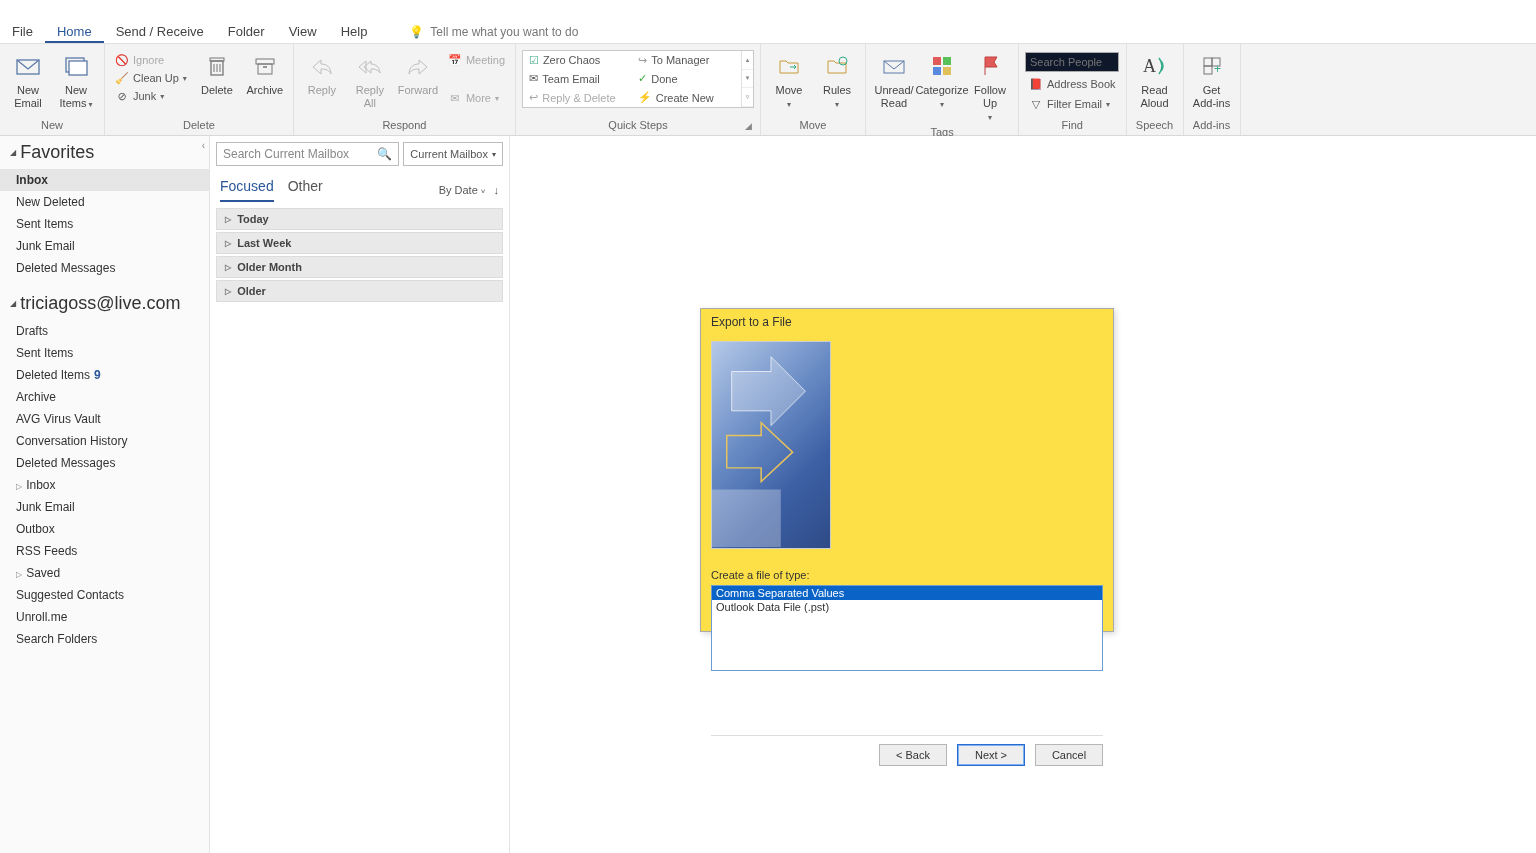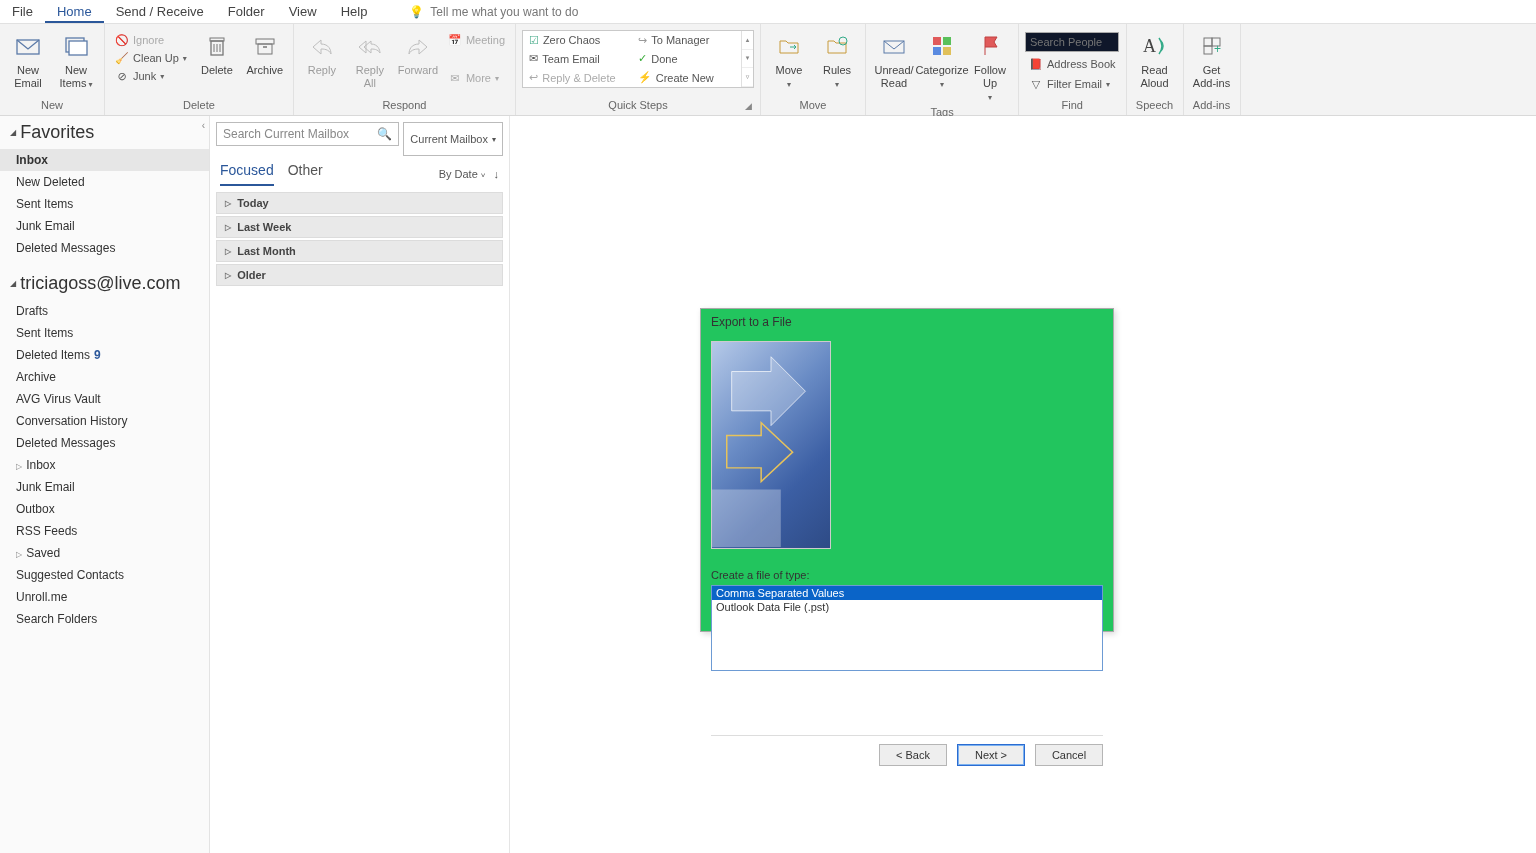--- a/index.html
+++ b/index.html
@@ -13,20 +13,21 @@
     color: #333;
   }
 
   
   .tabs {
     display: flex;
     align-items: center;
     height: 24px;
     border-bottom: 1px solid #e1e1e1;
     background: #fff;
+    margin-top: 20px;
   }
   .tab {
     padding: 4px 12px;
     font-size: 13px;
     color: #444;
     cursor: pointer;
   }
   .tab.active {
     color: #2b579a;
     border-bottom: 2px solid #2b579a;
@@ -131,40 +132,40 @@
   .nav-item .cnt { color:#2b579a; font-weight:600; margin-left:4px;}
   .nav-item.exp::before { content:"▷"; font-size:8px; color:#888; margin-right:4px;}
   .nav-divider { height:8px; }
 
   .listcol {
     width: 300px;
     background:#fff;
     border-right:1px solid #e5e5e5;
     padding:6px;
   }
-  .searchrow { display:flex; gap:4px; margin-bottom:2px;}
+  .searchrow { display:flex; gap:4px; margin-bottom:8px;}
   .searchbox { flex:1; border:1px solid #bbb; height:24px; display:flex; align-items:center; padding:0 6px; color:#888; font-size:12px;}
-  .scope { border:1px solid #bbb; height:34px; display:flex; align-items:center; padding:0 6px; font-size:11px; color:#555; gap:4px;}
+  .scope { border:1px solid #bbb; height:24px; display:flex; align-items:center; padding:0 6px; font-size:11px; color:#555; gap:4px;}
   .tabsrow { display:flex; align-items:center; justify-content:space-between; padding:4px 4px 6px;}
   .fo-tabs { display:flex; gap:14px; font-size:14px; }
   .fo-tab { color:#555; cursor:pointer; padding-bottom:6px;}
   .fo-tab.active { color:#2b579a; border-bottom:2px solid #2b579a;}
   .sortby { font-size:11px; color:#555; display:flex; gap:8px; align-items:flex-start;}
   .dg { background:#e9e9e9; border:1px solid #dcdcdc; padding:4px 8px; font-size:11px; font-weight:600; color:#444; display:flex; align-items:center; gap:6px; margin-bottom:2px; cursor:pointer;}
   .dg::before { content:"▷"; font-size:8px; color:#777;}
 
   .reading { flex:1; background:#fff; position:relative; }
 
   
   .dialog-shadow {
     position:absolute;
     left: 700px; top: 308px;
     width: 414px; height: 324px;
     border:1px solid #a9a9a9;
-    background:#22c55e;
+    background:#fde047;
     box-shadow: 2px 2px 6px rgba(0,0,0,0.15);
   }
   .dialog-title {
     padding:6px 10px;
     font-size:12px; color:#333;
   }
   .dialog-body {
     display:flex; gap:20px; padding:6px 10px;flex-direction:column;
   }
   .wizard-img {
@@ -529,21 +530,21 @@
         <div class="fo-tab">Other</div>
       </div>
       <div class="sortby">
         <span><span>By Date</span> <span style="font-size:8px;">˅</span></span>
         <span>↓</span>
       </div>
     </div>
     <div id="dategroups">
         <div class="dg">Today</div>
         <div class="dg">Last Week</div>
-        <div class="dg">Last Month</div>
+        <div class="dg">Older Month</div>
         <div class="dg">Older</div>
       </div>
   </div>
 
   <div class="reading"></div>
 
 </div>
 
 <div class="dialog-shadow">
   <div class="dialog-title">Export to a File</div>

